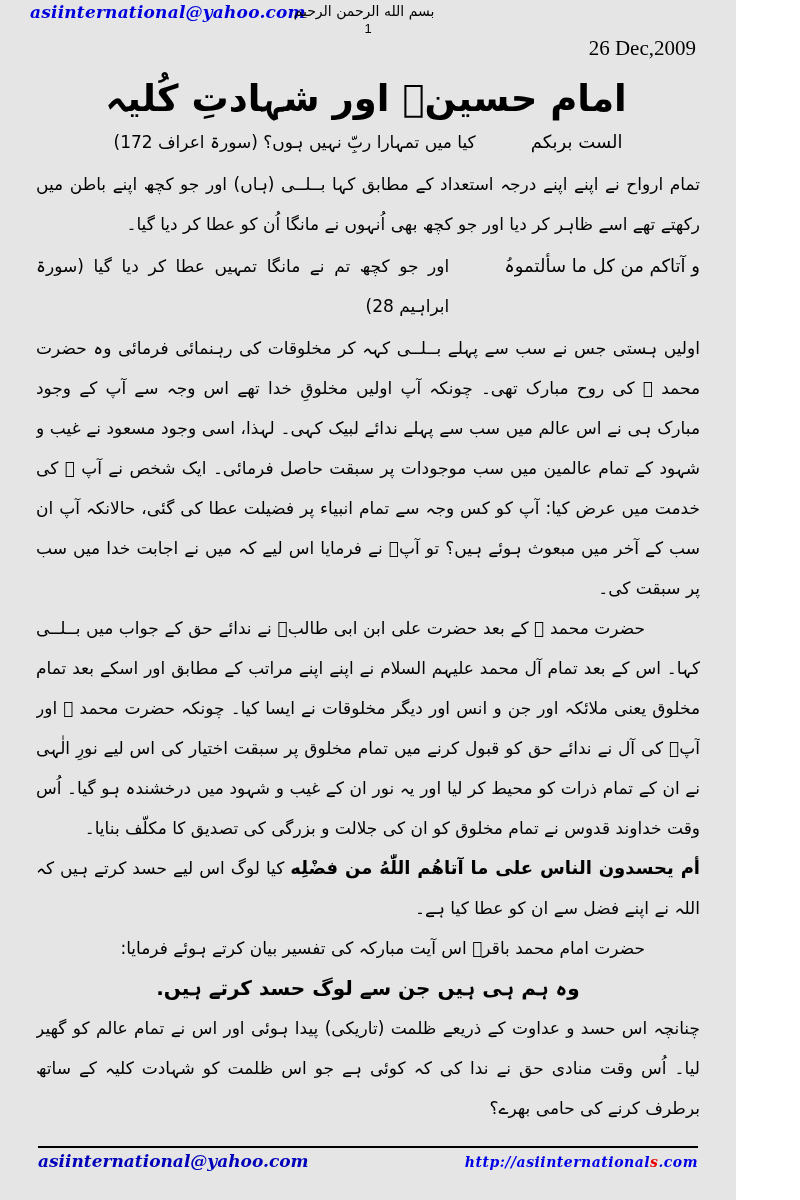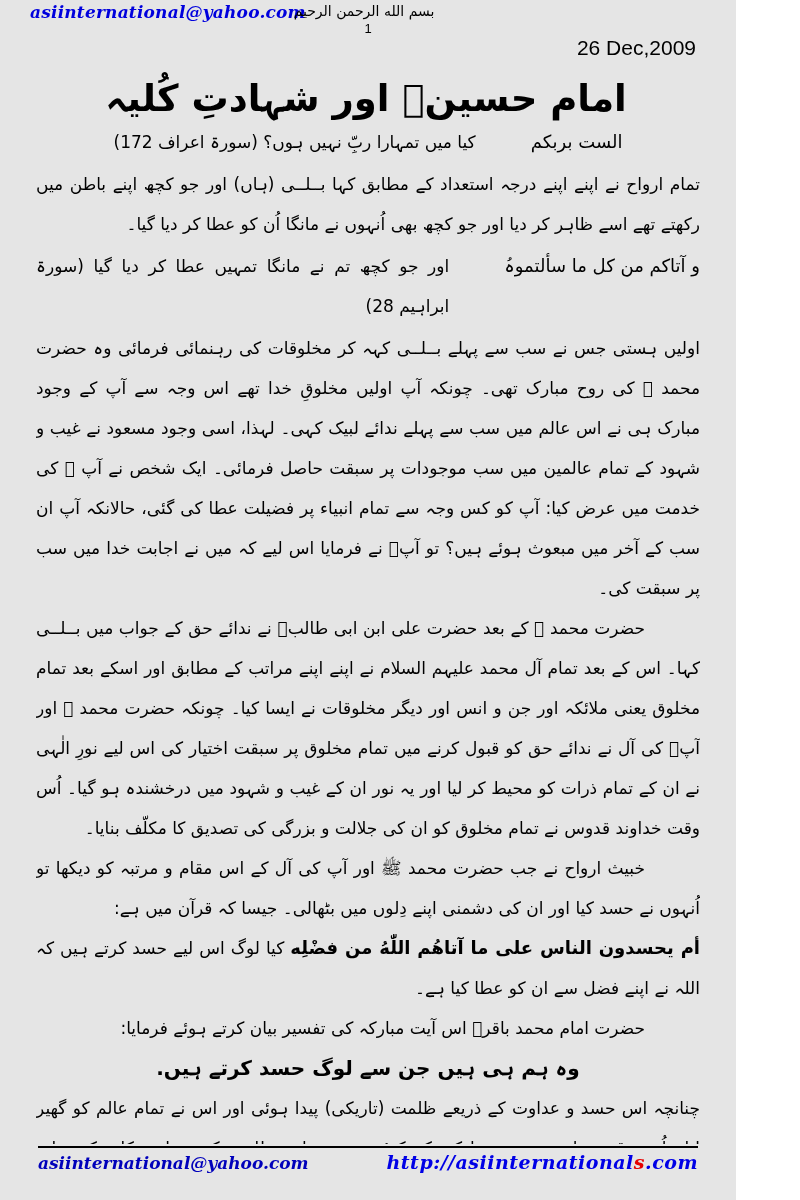--- a/index.html
+++ b/index.html
@@ -16,21 +16,21 @@
   .bismillah {
     position:absolute; top:3px; left:0; right:8px; text-align:center;
     direction:rtl; font-size:14px; font-weight:normal;
   }
   .page-num {
     position:absolute; top:21px; left:0; right:0; text-align:center;
     font-family:"Liberation Sans", sans-serif; font-size:13px;
   }
   .date {
     position:absolute; top:36px; right:40px;
-    font-family:Liberation Sans, sans-serif; font-size:21px;text-align:center;
+    font-family:Liberation Serif, serif; font-size:21px;text-align:center;
   }
   .doc-title {
     position:absolute; top:44px; left:0; right:4px; text-align:center;
     direction:rtl; font-size:37px; font-weight:bold; line-height:60px;
   }
   
   .body {
     position:absolute; top:120px; left:36px; right:36px; bottom:56px;
     direction:rtl; text-align:justify;
     font-size:17px; line-height:40px; overflow:hidden;
@@ -50,21 +50,21 @@
     position:absolute; left:38px; right:38px; top:1146px;
     border-top:2px solid #000; padding-top:3px;
     display:flex; justify-content:space-between; align-items:baseline;
   }
   .ftr-email {
     font-family:"DejaVu Serif", serif; font-style:italic; font-weight:bold;
     font-size:17px; color:#0000bb; text-decoration:none;
   }
   .ftr-url {
     font-family:"DejaVu Serif", serif; font-style:italic; font-weight:bold;
-    font-size:19px; color:#0000e6; text-decoration:none; letter-spacing:.5px;
+    font-size:14px; color:#0000e6; text-decoration:none; letter-spacing:.5px;
   }
   .ftr-url .red-s { color:#e60000; }
 </style>
 </head>
 <body>
 
 <div class="page">
 
   <a class="hdr-email" href="#">asiinternational@yahoo.com</a>
   <div class="bismillah">بسم الله الرحمن الرحيم</div>
@@ -84,21 +84,20 @@
 
     <div class="verse-row">
       <span class="verse-ar">و آتاکم من کل ما سألتموہُ</span>
       <span>اور جو کچھ تم نے مانگا تمہیں عطا کر دیا گیا (سورۃ ابراہیم 28)</span>
     </div>
 
     <p>اولیں ہستی جس نے سب سے پہلے بــلــی کہہ کر مخلوقات کی رہنمائی فرمائی وہ حضرت محمد ﷺ کی روح مبارک تھی۔ چونکہ آپ اولیں مخلوقِ خدا تھے اس وجہ سے آپ کے وجود مبارک ہی نے اس عالم میں سب سے پہلے ندائے لبیک کہی۔ لہذا، اسی وجود مسعود نے غیب و شہود کے تمام عالمین میں سب موجودات پر سبقت حاصل فرمائی۔ ایک شخص نے آپ ﷺ کی خدمت میں عرض کیا: آپ کو کس وجہ سے تمام انبیاء پر فضیلت عطا کی گئی، حالانکہ آپ ان سب کے آخر میں مبعوث ہوئے ہیں؟ تو آپؐ نے فرمایا اس لیے کہ میں نے اجابت خدا میں سب پر سبقت کی۔</p>
 
     <p class="indent">حضرت محمد ﷺ کے بعد حضرت علی ابن ابی طالبؑ نے ندائے حق کے جواب میں بــلــی کہا۔ اس کے بعد تمام آل محمد علیہم السلام نے اپنے اپنے مراتب کے مطابق اور اسکے بعد تمام مخلوق یعنی ملائکہ اور جن و انس اور دیگر مخلوقات نے ایسا کیا۔ چونکہ حضرت محمد ﷺ اور آپؐ کی آل نے ندائے حق کو قبول کرنے میں تمام مخلوق پر سبقت اختیار کی اس لیے نورِ الٰہی نے ان کے تمام ذرات کو محیط کر لیا اور یہ نور ان کے غیب و شہود میں درخشندہ ہو گیا۔ اُس وقت خداوند قدوس نے تمام مخلوق کو ان کی جلالت و بزرگی کی تصدیق کا مکلّف بنایا۔</p>
 
-    <p class="indent">خبیث ارواح نے جب حضرت محمد ﷺ اور آپ کی آل کے اس مقام و مرتبہ کو دیکھا تو اُنہوں نے حسد کیا اور ان کی دشمنی اپنے دِلوں میں بٹھالی۔ جیسا کہ قرآن میں ہے:</p>
 
     <p>
       <span class="verse-inline-ar">أم يحسدون الناس علی ما آتاهُم اللّٰهُ من فضْلِه</span>
       <span>کیا لوگ اس لیے حسد کرتے ہیں کہ اللہ نے اپنے فضل سے ان کو عطا کیا ہے۔</span>
     </p>
 
     <p class="indent">حضرت امام محمد باقرؑ اس آیت مبارکہ کی تفسیر بیان کرتے ہوئے فرمایا:</p>
 
     <p class="quote-bold">وہ ہم ہی ہیں جن سے لوگ حسد کرتے ہیں.</p>
 

